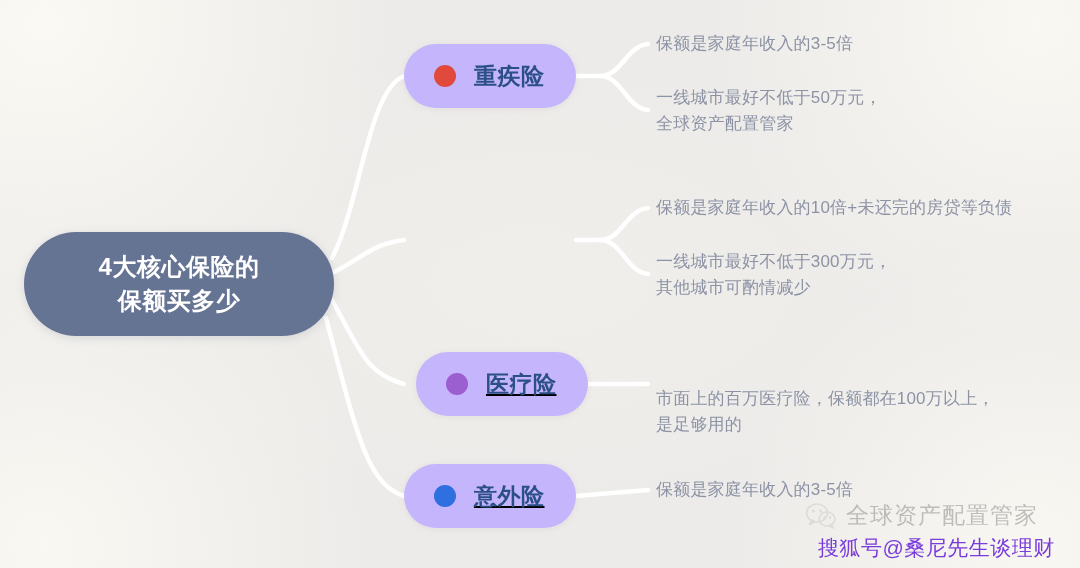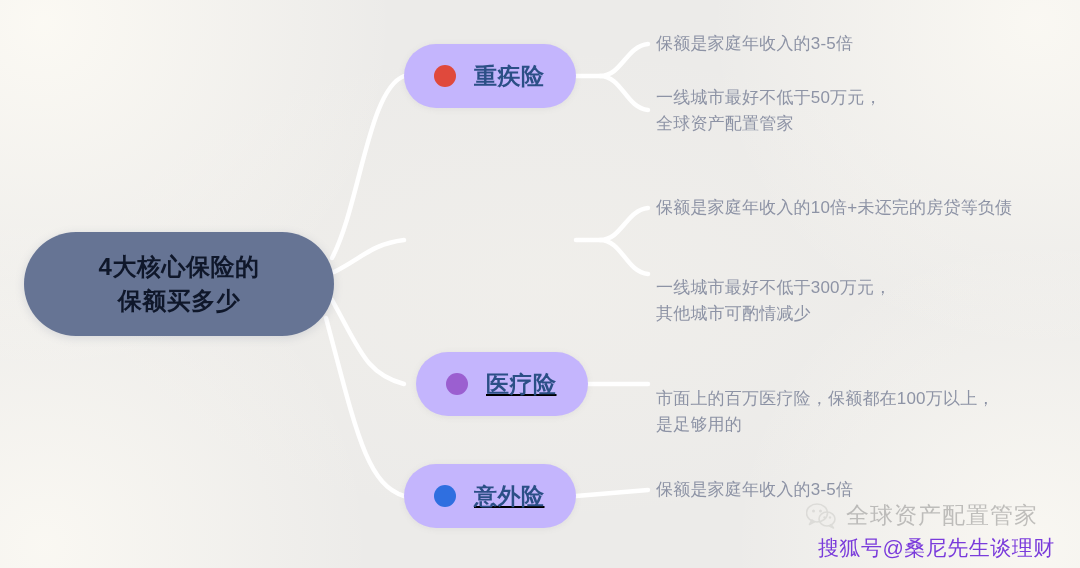--- a/index.html
+++ b/index.html
@@ -162,34 +162,34 @@
       <path d="M600 240 C 622 240, 626 210, 648 208"></path>
       <path d="M600 240 C 622 240, 626 272, 648 274"></path>
 
       <path d="M576 384 L 648 384"></path>
 
       <path d="M576 496 L 648 490"></path>
     </g>
   </svg>
 
   <div class="central-node" style="background: rgb(102, 116, 148);">
-    <div class="central-label" style="color: #0f172a;">4大核心保险的
+    <div class="central-label" style="color: #ffffff;">4大核心保险的
 保额买多少</div>
   </div>
 
   <div class="branch" style="left:404px; top:44px; width:172px;">
     <span class="dot" style="background: rgb(224, 73, 60);"></span>
     <span class="branch-label" style="color: rgb(43, 79, 134);">重疾险</span>
   </div>
   <div class="leaf" style="left: 656px; top: 31px; width: 300px; color: rgb(141, 147, 165);">保额是家庭年收入的3-5倍</div>
   <div class="leaf" style="left: 656px; top: 85px; width: 300px; color: rgb(141, 147, 165);">一线城市最好不低于50万元，
 全球资产配置管家</div>
 
   <div class="leaf" style="left: 656px; top: 195px; width: 410px; color: rgb(141, 147, 165);">保额是家庭年收入的10倍+未还完的房贷等负债</div>
-  <div class="leaf" style="left: 656px; top: 249px; width: 320px; color: rgb(141, 147, 165); margin-top: 26px;">一线城市最好不低于300万元，
+  <div class="leaf" style="left: 656px; top: 249px; width: 320px; color: rgb(141, 147, 165);">一线城市最好不低于300万元，
 其他城市可酌情减少</div>
 
   <div class="branch" style="left:416px; top:352px; width:172px;text-decoration:underline;">
     <span class="dot" style="background: rgb(155, 95, 208);"></span>
     <span class="branch-label" style="color: rgb(43, 79, 134);">医疗险</span>
   </div>
   <div class="leaf" style="left: 656px; top: 346px; width: 390px; color: rgb(141, 147, 165); margin-top: 40px;">市面上的百万医疗险，保额都在100万以上，
 是足够用的</div>
 
   <div class="branch" style="left:404px; top:464px; width:172px;text-decoration:underline;">

